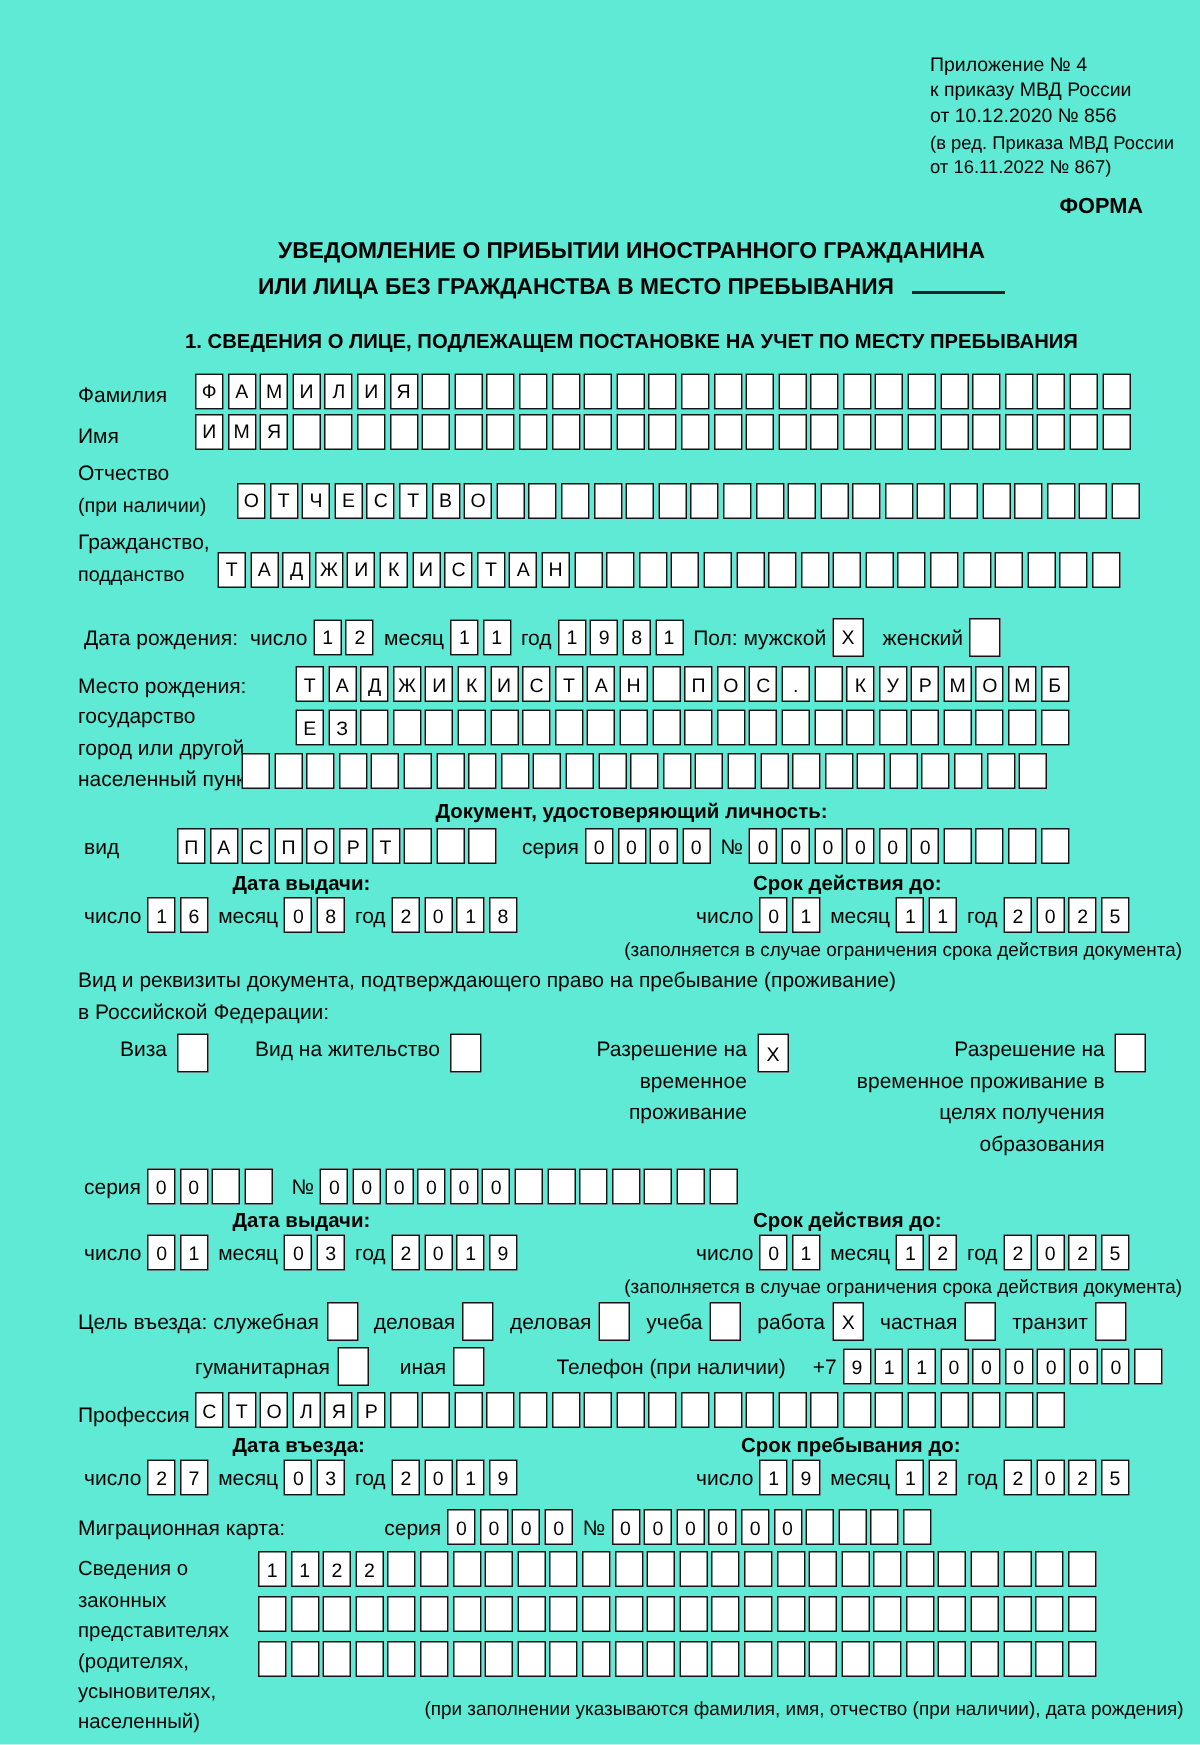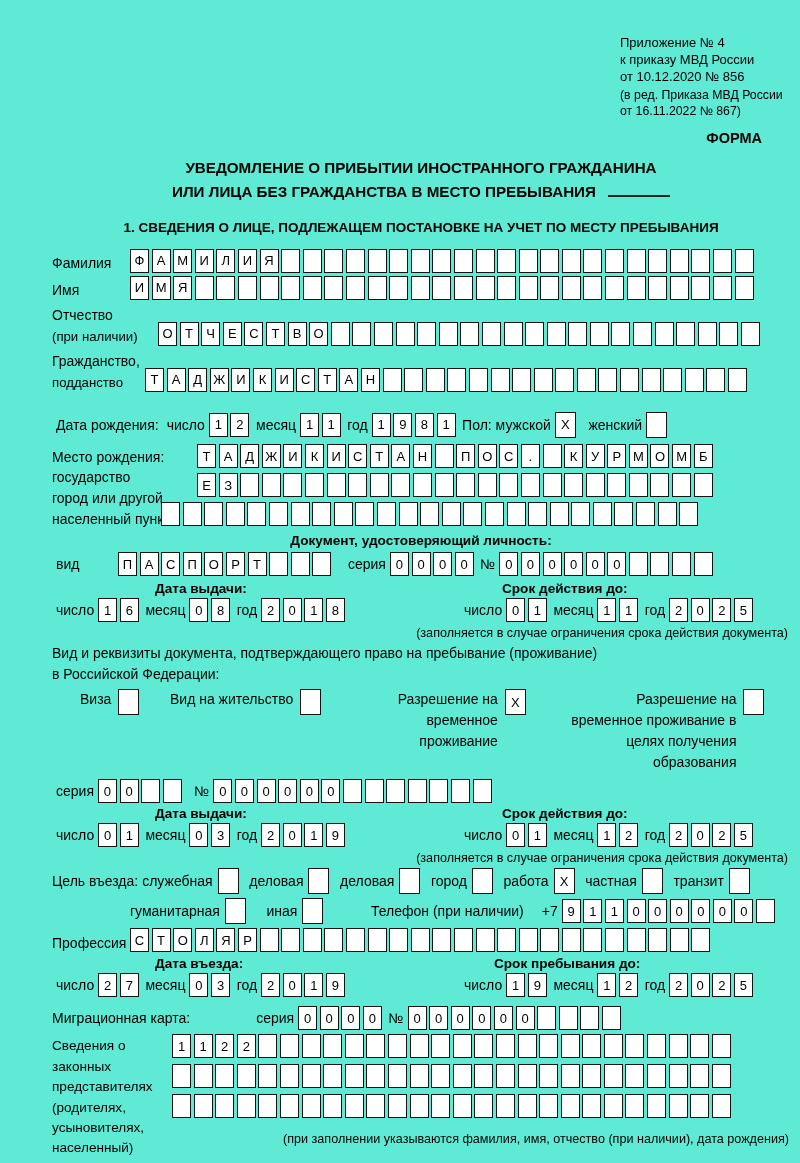--- a/index.html
+++ b/index.html
@@ -548,21 +548,21 @@
           <span class="cbox"></span>
         </span>
     </span>
     <span class="purpose">
       <span>деловая</span>
       <span class="boxes big cbx">
           <span class="cbox"></span>
         </span>
     </span>
     <span class="purpose">
-      <span>город</span>
+      <span>учеба</span>
       <span class="boxes big cbx">
           <span class="cbox"></span>
         </span>
     </span>
     <span class="purpose">
       <span>работа</span>
       <span class="boxes big cbx">
           <span class="cbox">X</span>
         </span>
     </span>

